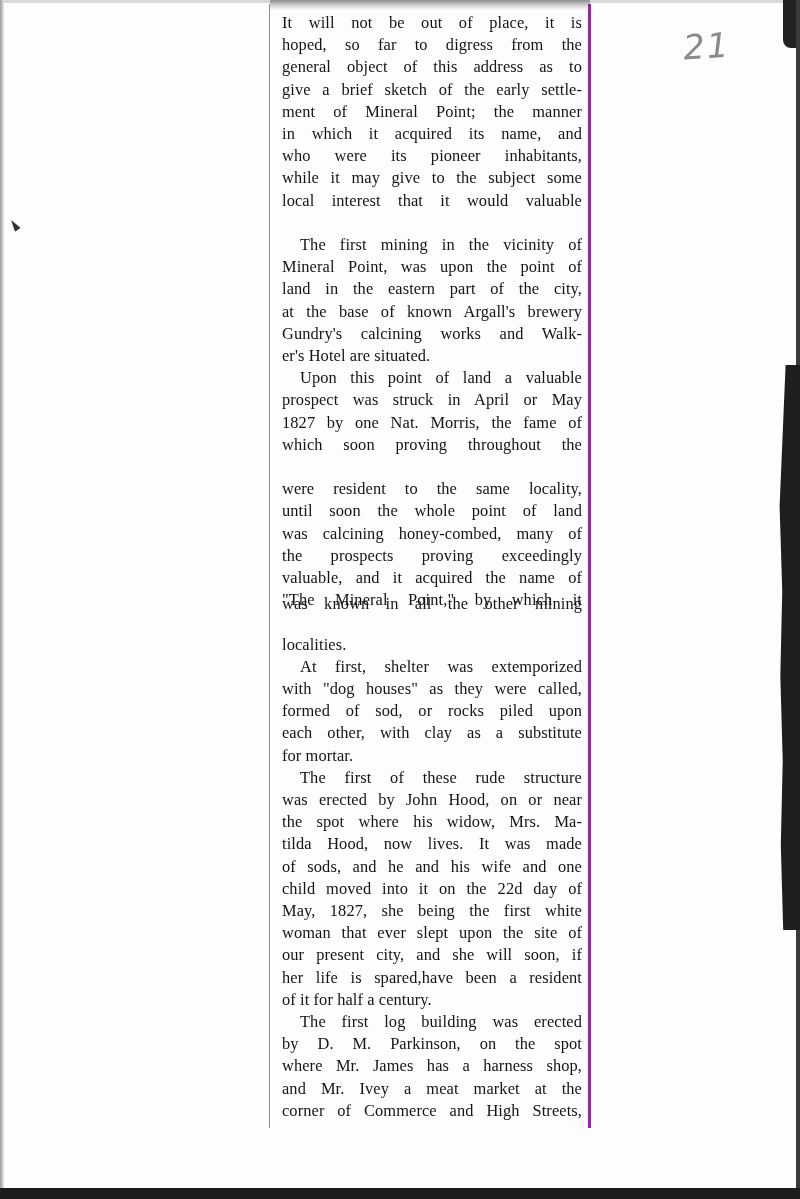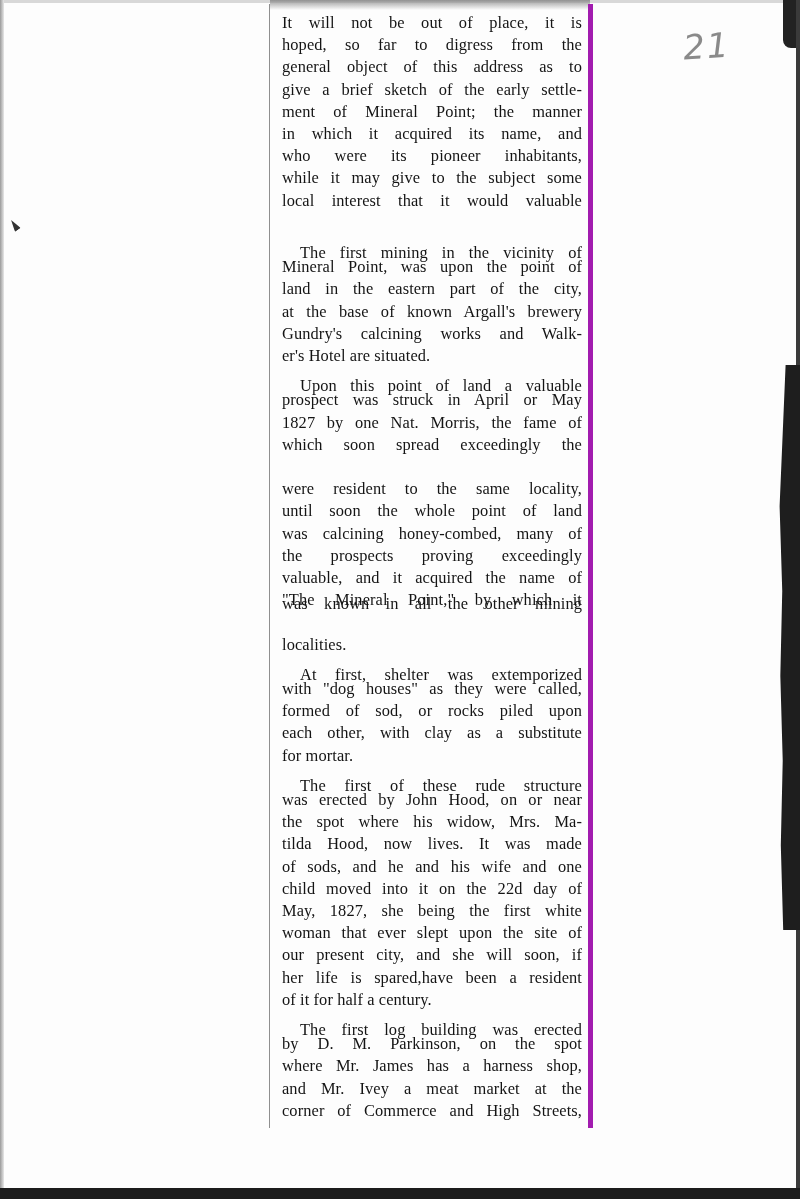--- a/index.html
+++ b/index.html
@@ -21,29 +21,29 @@
   }
   .top-smudge { position: absolute; left: 270px; top: 0; width: 320px; height: 10px;
     background: linear-gradient(180deg, #7a7a7a 0%, #c8c8c8 60%, rgba(255,255,255,0) 100%); opacity: .75; }
   .mark-arrow { position: absolute; left: 11px; top: 219px; width: 7px; height: 12px; background: #333; transform: rotate(-35deg); clip-path: polygon(50% 0,100% 100%,0 100%); }
   .page-number {
     position: absolute; left: 683px; top: 26px; font-family: "DejaVu Sans", sans-serif;
     font-size: 34px; color: #8a8a8a; font-style: italic; transform: rotate(-4deg); letter-spacing: 2px;
   }
   .column {
     position: absolute; left: 269px; top: 4px; width: 318px; height: 1124px;
-    border-left: 1px solid #8f8f8f; border-right: 5px solid #a21caf;
+    border-left: 1px solid #8f8f8f; border-right: 3px solid #a21caf;
   }
   .line {
     position: absolute; left: 12px; width: 300px; height: 22px;
     font-size: 16.4px; line-height: 22px; white-space: nowrap;
     text-align: justify; text-align-last: justify; letter-spacing: 0.1px;
   }
   .line.last { text-align-last: left; }
-  .line.indent { left: 30px; width: 282px; margin-top: 8px; }
+  .line.indent { left: 30px; width: 282px; }
 </style>
 </head>
 <body>
 
 <div class="page">
   <div class="top-edge"></div>
   <div class="left-edge"></div>
   <div class="right-edge-top"></div>
   <div class="right-edge-line"></div>
   <div class="right-dark-strip"></div>
@@ -65,21 +65,21 @@
       <div class="line" style="top: 185.6px;">local interest that it would valuable</div>
       <div class="line indent" style="top: 230px;">The first mining in the vicinity of</div>
       <div class="line" style="top: 252.2px;">Mineral Point, was upon the point of</div>
       <div class="line" style="top: 274.4px;">land in the eastern part of the city,</div>
       <div class="line" style="top: 296.6px;">at the base of known Argall's brewery</div>
       <div class="line" style="top: 318.8px;">Gundry's calcining works and Walk-</div>
       <div class="line last" style="top: 341px;">er's Hotel are situated.</div>
       <div class="line indent" style="top: 363.2px;">Upon this point of land a valuable</div>
       <div class="line" style="top: 385.4px;">prospect was struck in April or May</div>
       <div class="line" style="top: 407.6px;">1827 by one Nat. Morris, the fame of</div>
-      <div class="line" style="top: 429.8px;">which soon spread exceedingly the</div>
+      <div class="line" style="top: 429.8px;">which soon proving throughout the</div>
       <div class="line" style="top: 474.2px;">were resident to the same locality,</div>
       <div class="line" style="top: 496.4px;">until soon the whole point of land</div>
       <div class="line" style="top: 518.6px;">was calcining honey-combed, many of</div>
       <div class="line" style="top: 540.8px;">the prospects proving exceedingly</div>
       <div class="line" style="top: 563px;">valuable, and it acquired the name of</div>
       <div class="line" style="top: 585.2px;">"The Mineral Point," by which it</div>
       <div class="line" style="top: 589px;">was known in all the other mining</div>
       <div class="line last" style="top: 629.6px;">localities.</div>
       <div class="line indent" style="top: 651.8px;">At first, shelter was extemporized</div>
       <div class="line" style="top: 674px;">with "dog houses" as they were called,</div>

